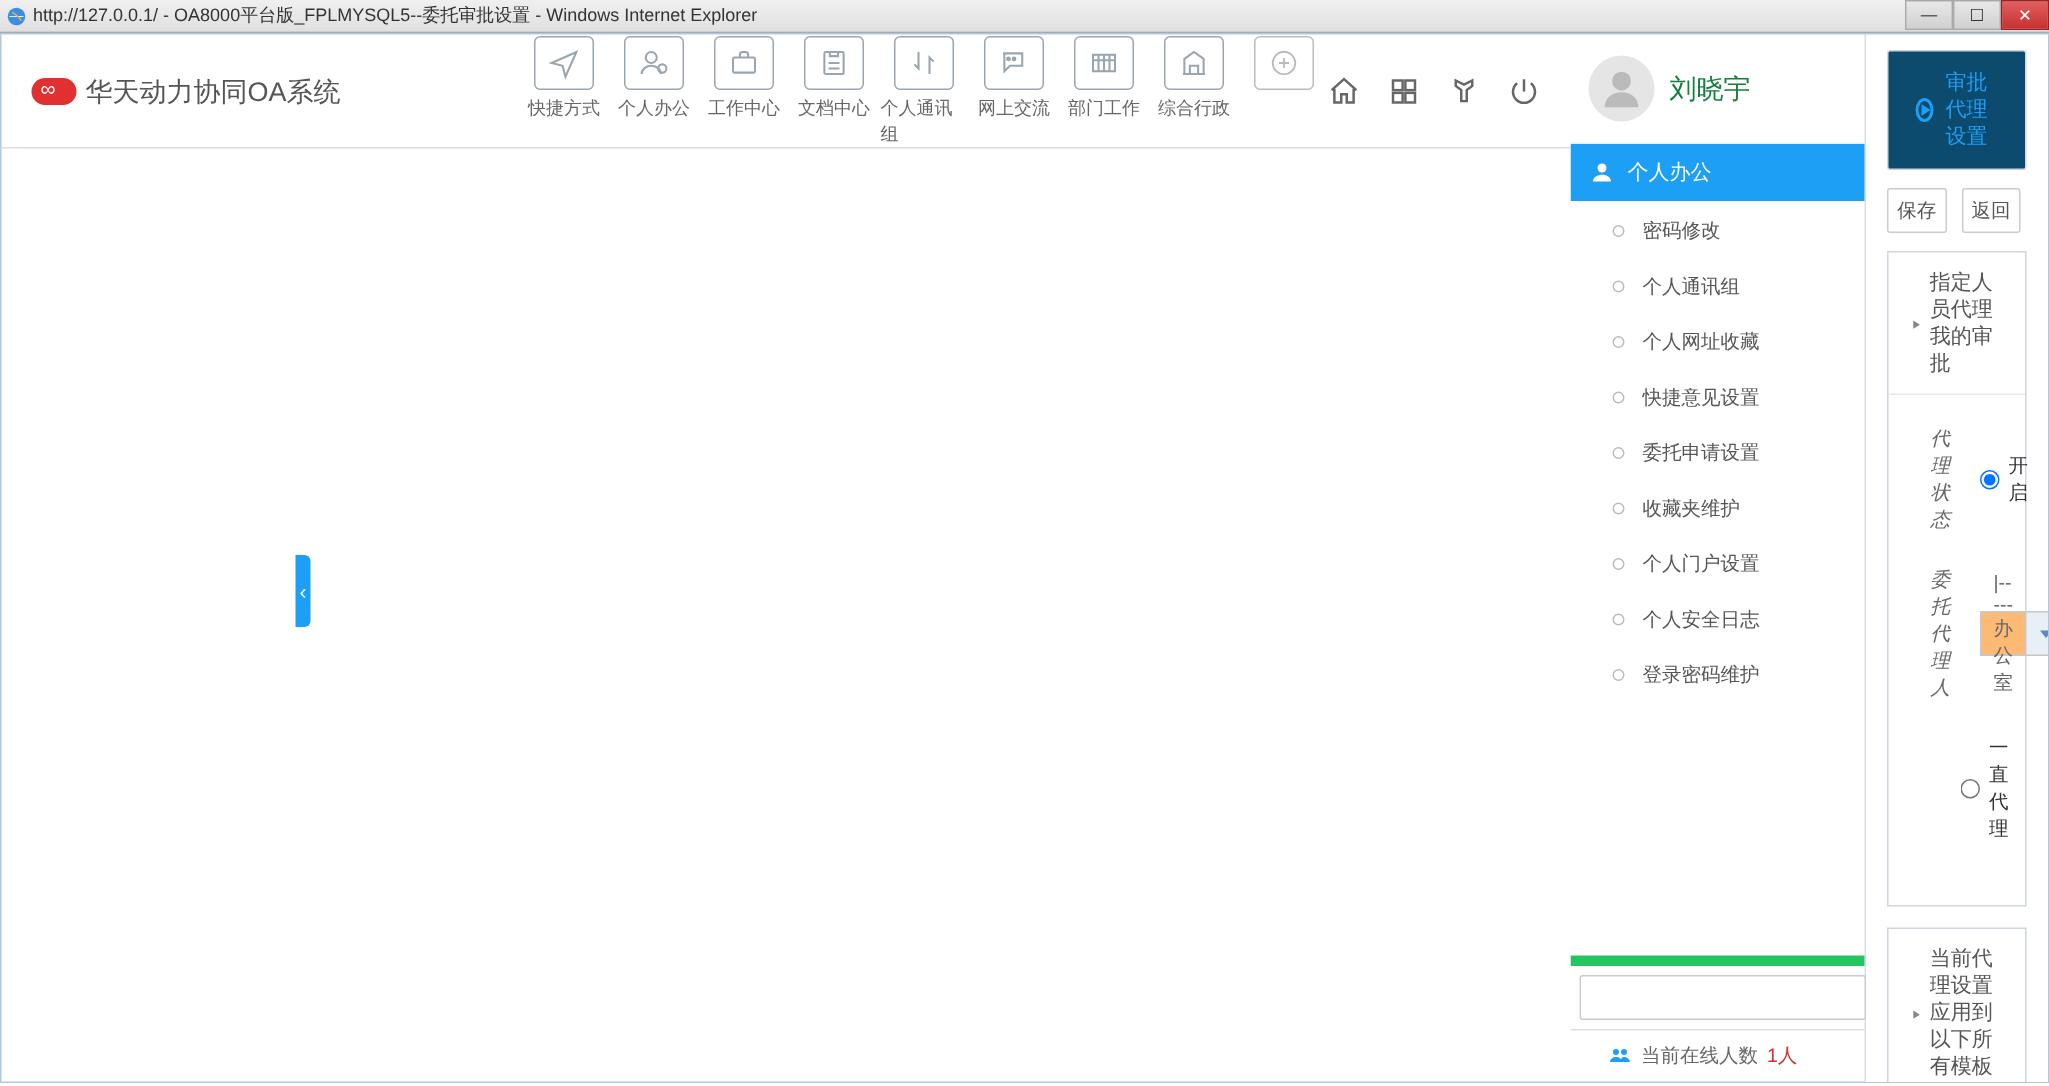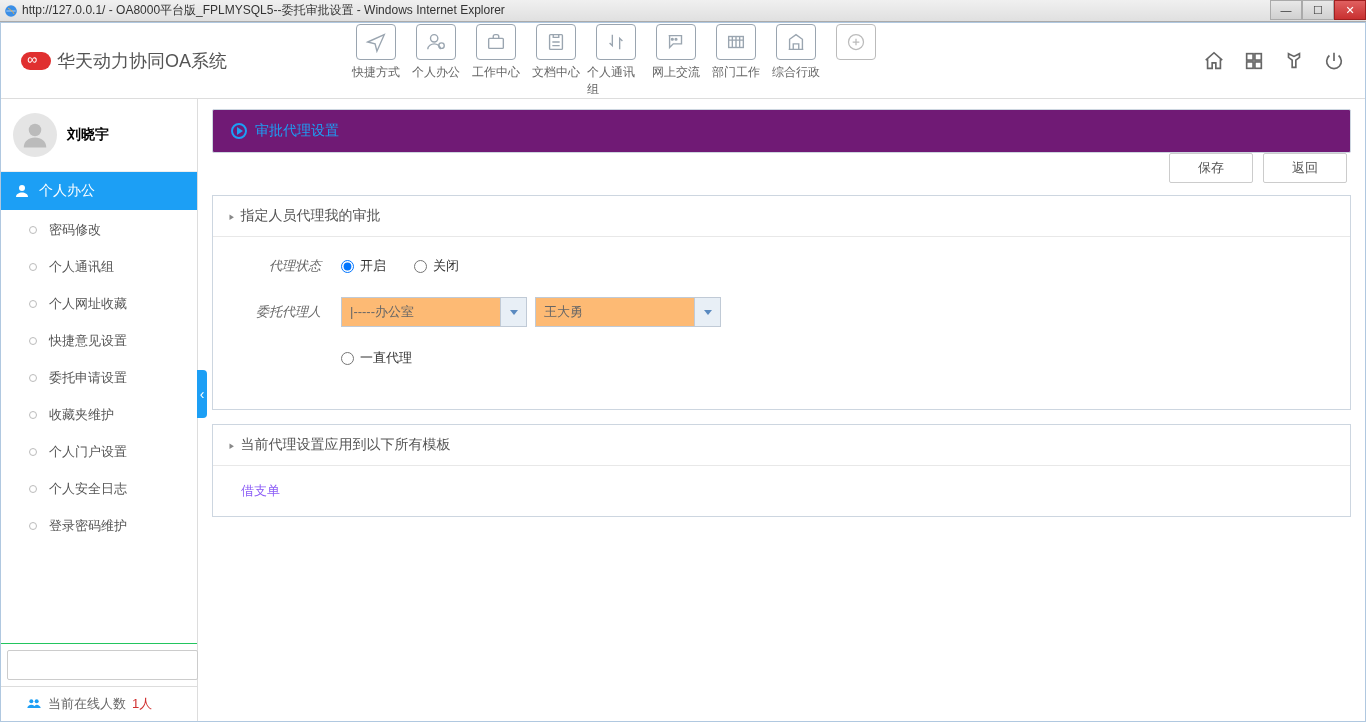--- a/index.html
+++ b/index.html
@@ -6,21 +6,21 @@
 body { background: #fff; font-size: 13px; color: #333; }
 
 .browser-chrome { height: 22px; background: linear-gradient(#f0f0f0, #e0e0e0); border-bottom: 1px solid #aaa; display: flex; align-items: center; padding: 0 4px; font-size: 12px; position: relative; }
 .browser-chrome .ie-icon { width: 14px; height: 14px; margin-right: 4px; }
 .browser-chrome .title { color: #333; }
 .window-controls { position: absolute; right: 0; top: 0; display: flex; }
 .window-controls div { width: 32px; height: 20px; display: flex; align-items: center; justify-content: center; font-size: 11px; }
 .wc-min, .wc-max { background: linear-gradient(#e8e8e8,#d0d0d0); border: 1px solid #aaa; }
 .wc-close { background: linear-gradient(#e06060,#c83030); border: 1px solid #a02020; color: #fff; width: 48px; }
 
-.app-wrapper { border: 1px solid #b0c8e0; height: 700px; background: #fff; display: flex; flex-direction: column; overflow: hidden; }
+.app-wrapper { border: 1px solid #b0c8e0; height: 700px; background: #fff; display: flex; flex-direction: row; overflow: hidden; }
 
 .header { display: flex; align-items: center; padding: 8px 20px; border-bottom: 1px solid #ddd; height: 76px; min-height: 76px; }
 .logo-area { display: flex; align-items: center; flex: 0 0 auto; }
 .logo-icon { width: 30px; height: 18px; background: #e03030; border-radius: 9px; margin-right: 6px; position: relative; }
 .logo-icon::before { content:"∞"; color:#fff; font-size:14px; position:absolute; left:6px; top:-1px; }
 .logo-text { font-size: 18px; color: #555; font-weight: 500; }
 
 .top-nav { display: flex; gap: 2px; margin-left: 120px; flex: 1; }
 .top-nav-item { display: flex; flex-direction: column; align-items: center; width: 58px; cursor: pointer; padding: 2px 0; }
 .top-nav-item .icon-box { width: 40px; height: 36px; border: 1.5px solid #9aa5b0; border-radius: 4px; display: flex; align-items: center; justify-content: center; margin-bottom: 4px; }
@@ -30,43 +30,43 @@
 
 .header-right { display:flex; gap: 18px; align-items:center; }
 .header-right svg { width:22px; height:22px; stroke:#666; fill:none; stroke-width:1.8; cursor:pointer; }
 
 .body { display: flex; flex: 1; overflow: hidden; }
 .sidebar { width: 197px; border-right: 1px solid #ddd; display:flex; flex-direction:column; }
 
 .user-box { display:flex; align-items:center; padding: 14px 12px; border-bottom:1px solid #eee; gap:10px; }
 .avatar { width: 44px; height: 44px; border-radius: 50%; background: #e5e5e5; display:flex; align-items:center; justify-content:center; }
 .avatar svg { width:30px; height:30px; fill:#bbb; }
-.username { font-size:14px; color:#000000;font-weight:bold; }
+.username { font-size:18px; color:#15803d; }
 
 .category-bar { background:#1c9ff5; color:#fff; height:38px; display:flex; align-items:center; padding: 0 12px; gap:8px; font-size:14px; }
 
-.menu-scroll { flex:1; overflow-y:auto; position:relative; border-bottom:1px solid #22c55e; }
+.menu-scroll { flex:1; overflow-y:auto; position:relative; border-bottom:7px solid #22c55e; }
 .menu-list { list-style:none; padding-top:2px; }
 .menu-item { height:37px; display:flex; align-items:center; padding-left:48px; position:relative; cursor:pointer; font-size:13px; color:#555; border-bottom: 1px dashed transparent; }
 .menu-item::before { content:""; position:absolute; left:28px; top:50%; width:6px; height:6px; border:1.5px solid #bbb; border-radius:50%; transform:translateY(-50%); }
 .menu-item.active { color:#1c9ff5; border-bottom:1px solid #1c9ff5; border-top:1px solid #d8ecfa; }
 .menu-item.active::before { background:#1c9ff5; border-color:#1c9ff5; }
 .collapse-handle { position:absolute; left:197px; top:370px; width:10px; height:48px; background:#1c9ff5; border-radius:0 4px 4px 0; display:flex; align-items:center; justify-content:center; cursor:pointer; z-index:5; }
 .collapse-handle::after { content:"‹"; color:#fff; font-size:14px; }
 
 .search-box { padding: 6px; display:flex; gap:4px; border-bottom:1px solid #ddd; }
 .search-box input { flex:1; height:30px; border:1px solid #ccc; border-radius:2px; padding:0 6px; }
 .search-btn { width:32px; height:30px; background:#1c9ff5; border-radius:3px; display:flex; align-items:center; justify-content:center; cursor:pointer; }
 .search-btn svg { stroke:#fff; fill:none; stroke-width:2.5; width:16px; height:16px; }
 
 .online-box { padding:8px 25px; font-size:13px; color:#666; display:flex; align-items:center; gap:6px; }
 .online-box .count { color:#d03030; }
 
 .content { flex:1; padding: 10px 14px; background:#fff; overflow:auto; }
-.panel { border:1px solid #cdd6e0; border-radius:2px; background:#701a75; }
+.panel { border:1px solid #cdd6e0; border-radius:2px; margin-bottom: 12px; background:#0c4a6e; }
 .panel-title { padding: 12px 18px; display:flex; align-items:center; gap:8px; }
 .panel-title .arrow { width:16px; height:16px; border:2px solid #1c9ff5; border-radius:50%; display:flex; align-items:center; justify-content:center; }
 .panel-title .arrow::after { content:""; border-left:6px solid #1c9ff5; border-top:4px solid transparent; border-bottom:4px solid transparent; margin-left:2px; }
 .panel-title .title-text { color:#1c9ff5; font-size:14px; }
 
 .btn-row { display:flex; justify-content:flex-end; gap:10px; margin-bottom:12px; padding-right:4px; }
 .btn { width:84px; height:30px; border:1px solid #ccc; background:#fff; cursor:pointer; font-size:13px; color:#555; border-radius:2px; }
 
 .section { border:1px solid #cdd6e0; margin-bottom:14px; }
 .section-hdr { padding:11px 16px; font-size:14px; color:#555; display:flex; align-items:center; gap:6px; border-bottom:1px solid #e8e8e8; }

